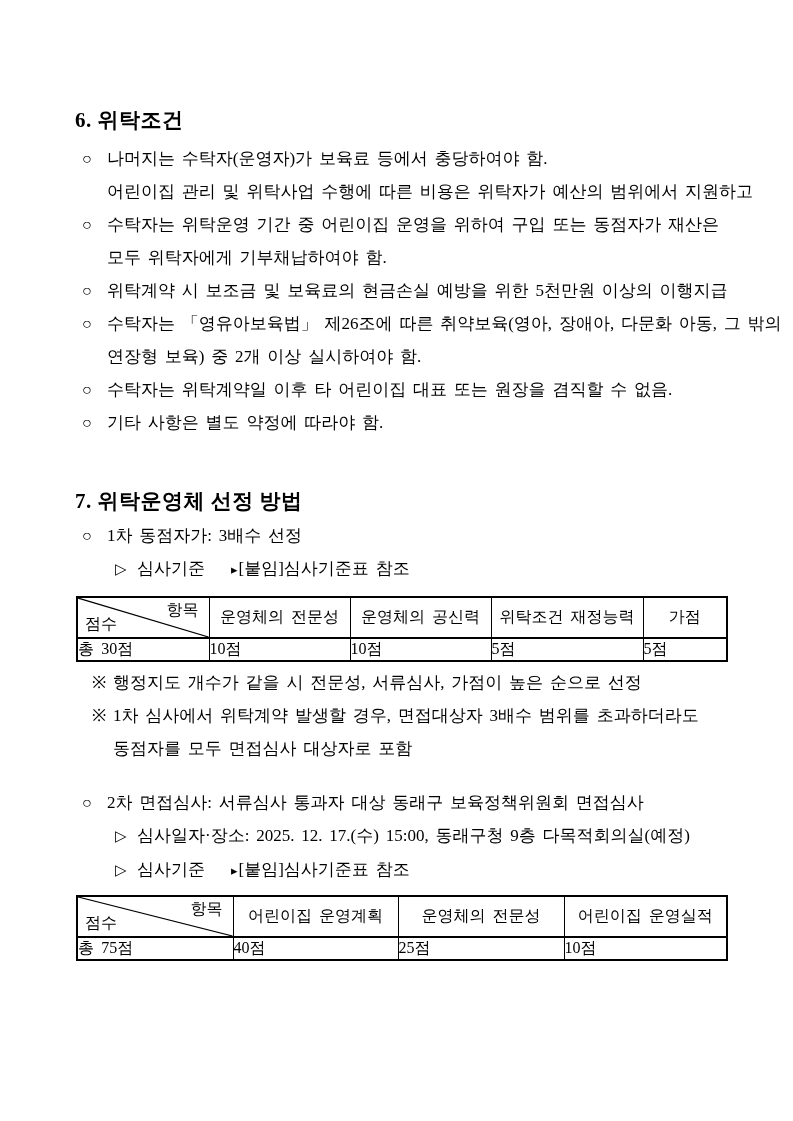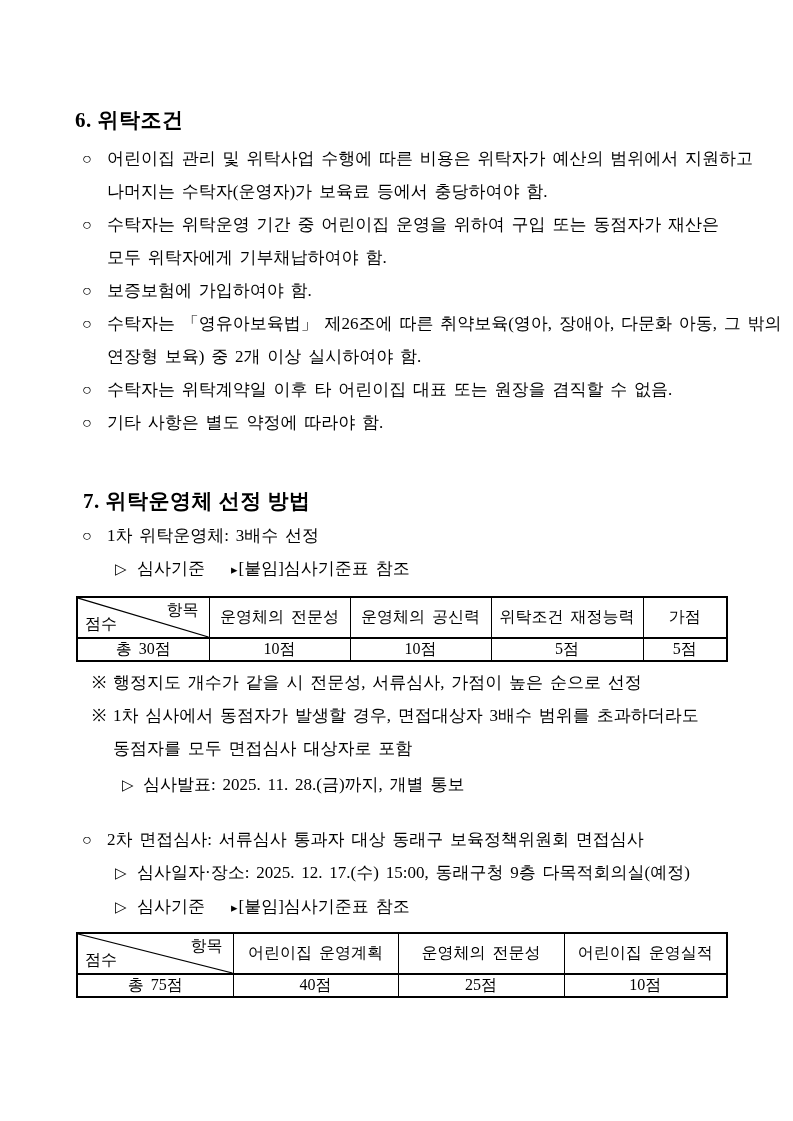--- a/index.html
+++ b/index.html
@@ -13,21 +13,21 @@
     margin: 0 auto;
     overflow: hidden;
   }
   .content { position: absolute; left: 75px; top: 0; width: 655px; }
 
   .heading {
     font-size: 21px; line-height: 30px; font-weight: bold;
     letter-spacing: 0.5px;
   }
   .h6 { margin: 105px 0 7px 0; }
-  .h7 { margin: 47px 0 3px 8px; }
+  .h7 { margin: 47px 0 3px 0; }
 
   .line { font-size: 17px; line-height: 33px; white-space: nowrap; word-spacing: 0.15em; }
 
   .li { position: relative; padding-left: 32px; }
   .li > .marker { position: absolute; left: 7px; top: 0; font-size: 16px; line-height: 33px; }
 
   .note { position: relative; padding-left: 38px; }
   .note > .marker { position: absolute; left: 17px; top: 0; font-size: 17px; line-height: 33px; }
 
   .subline { padding-left: 40px; }
@@ -45,69 +45,69 @@
     width: 652px;
     table-layout: fixed;
     margin-left: 1px;
     font-size: 16px;
   }
   table.t1 { margin-top: 10px; margin-bottom: 4px; }
   table.t2 { margin-top: 8px; }
   table.score, table.score th, table.score td { border: 1.5px solid #000; }
   table.score { border: 2px solid #000; }
   table.score tr.head th { border-bottom: 2px solid #000; height: 41px; font-weight: normal; text-align: center; vertical-align: middle; word-spacing: 0.2em; }
-  table.score tr.data td { height: 23px; text-align: center; vertical-align: middle; word-spacing: 0.2em; }
+  table.score tr.data td { height: 23px; vertical-align: middle; word-spacing: 0.2em; }
   th.corner { position: relative; padding: 0; }
   th.corner svg { position: absolute; left: 0; top: 0; width: 100%; height: 100%; display: block; }
   th.corner .c-top { position: absolute; top: 2px; right: 10px; font-size: 16px; }
   th.corner .c-bot { position: absolute; bottom: 2px; left: 7px; font-size: 16px; }
 </style>
 </head>
 <body>
 
 <div class="page">
   <div class="content">
 
     <div class="heading h6">6. 위탁조건</div>
 
     <div>
       <div class="li">
         <span class="marker">○</span>
+        <div class="line">나머지는 수탁자(운영자)가 보육료 등에서 충당하여야 함.</div>
         <div class="line">어린이집 관리 및 위탁사업 수행에 따른 비용은 위탁자가 예산의 범위에서 지원하고</div>
-        <div class="line">나머지는 수탁자(운영자)가 보육료 등에서 충당하여야 함.</div>
       </div>
       <div class="li">
         <span class="marker">○</span>
         <div class="line">수탁자는 위탁운영 기간 중 어린이집 운영을 위하여 구입 또는 동점자가 재산은</div>
         <div class="line">모두 위탁자에게 기부채납하여야 함.</div>
       </div>
       <div class="li">
         <span class="marker">○</span>
-        <div class="line">보증보험에 가입하여야 함.</div>
+        <div class="line">위탁계약 시 보조금 및 보육료의 현금손실 예방을 위한 5천만원 이상의 이행지급</div>
       </div>
       <div class="li">
         <span class="marker">○</span>
         <div class="line">수탁자는 「영유아보육법」 제26조에 따른 취약보육(영아, 장애아, 다문화 아동, 그 밖의</div>
         <div class="line">연장형 보육) 중 2개 이상 실시하여야 함.</div>
       </div>
       <div class="li">
         <span class="marker">○</span>
         <div class="line">수탁자는 위탁계약일 이후 타 어린이집 대표 또는 원장을 겸직할 수 없음.</div>
       </div>
       <div class="li">
         <span class="marker">○</span>
         <div class="line">기타 사항은 별도 약정에 따라야 함.</div>
       </div>
     </div>
 
     <div class="heading h7">7. 위탁운영체 선정 방법</div>
 
     <div class="li">
       <span class="marker">○</span>
-      <div class="line">1차 위탁운영체: 3배수 선정</div>
+      <div class="line">1차 동점자가: 3배수 선정</div>
     </div>
 
     <div class="line subline">
       <span class="tri">▷</span><span>심사기준</span><span class="arrow">▸</span><span>[붙임]심사기준표 참조</span>
     </div>
 
     <table class="score t1">
       <colgroup>
         <col style="width:132px">
           <col style="width:141px">
@@ -139,25 +139,22 @@
       </tbody>
     </table>
 
     <div class="notes-block">
       <div class="note">
         <span class="marker">※</span>
         <div class="line">행정지도 개수가 같을 시 전문성, 서류심사, 가점이 높은 순으로 선정</div>
       </div>
       <div class="note">
         <span class="marker">※</span>
-        <div class="line">1차 심사에서 동점자가 발생할 경우, 면접대상자 3배수 범위를 초과하더라도</div>
+        <div class="line">1차 심사에서 위탁계약 발생할 경우, 면접대상자 3배수 범위를 초과하더라도</div>
         <div class="line">동점자를 모두 면접심사 대상자로 포함</div>
-      </div>
-      <div class="line announce">
-        <span class="tri">▷</span><span>심사발표: 2025. 11. 28.(금)까지, 개별 통보</span>
       </div>
     </div>
 
     <div class="round2-block">
       <div class="li">
         <span class="marker">○</span>
         <div class="line">2차 면접심사: 서류심사 통과자 대상 동래구 보육정책위원회 면접심사</div>
       </div>
       <div class="line subline">
         <span class="tri">▷</span><span>심사일자·장소: 2025. 12. 17.(수) 15:00, 동래구청 9층 다목적회의실(예정)</span>

